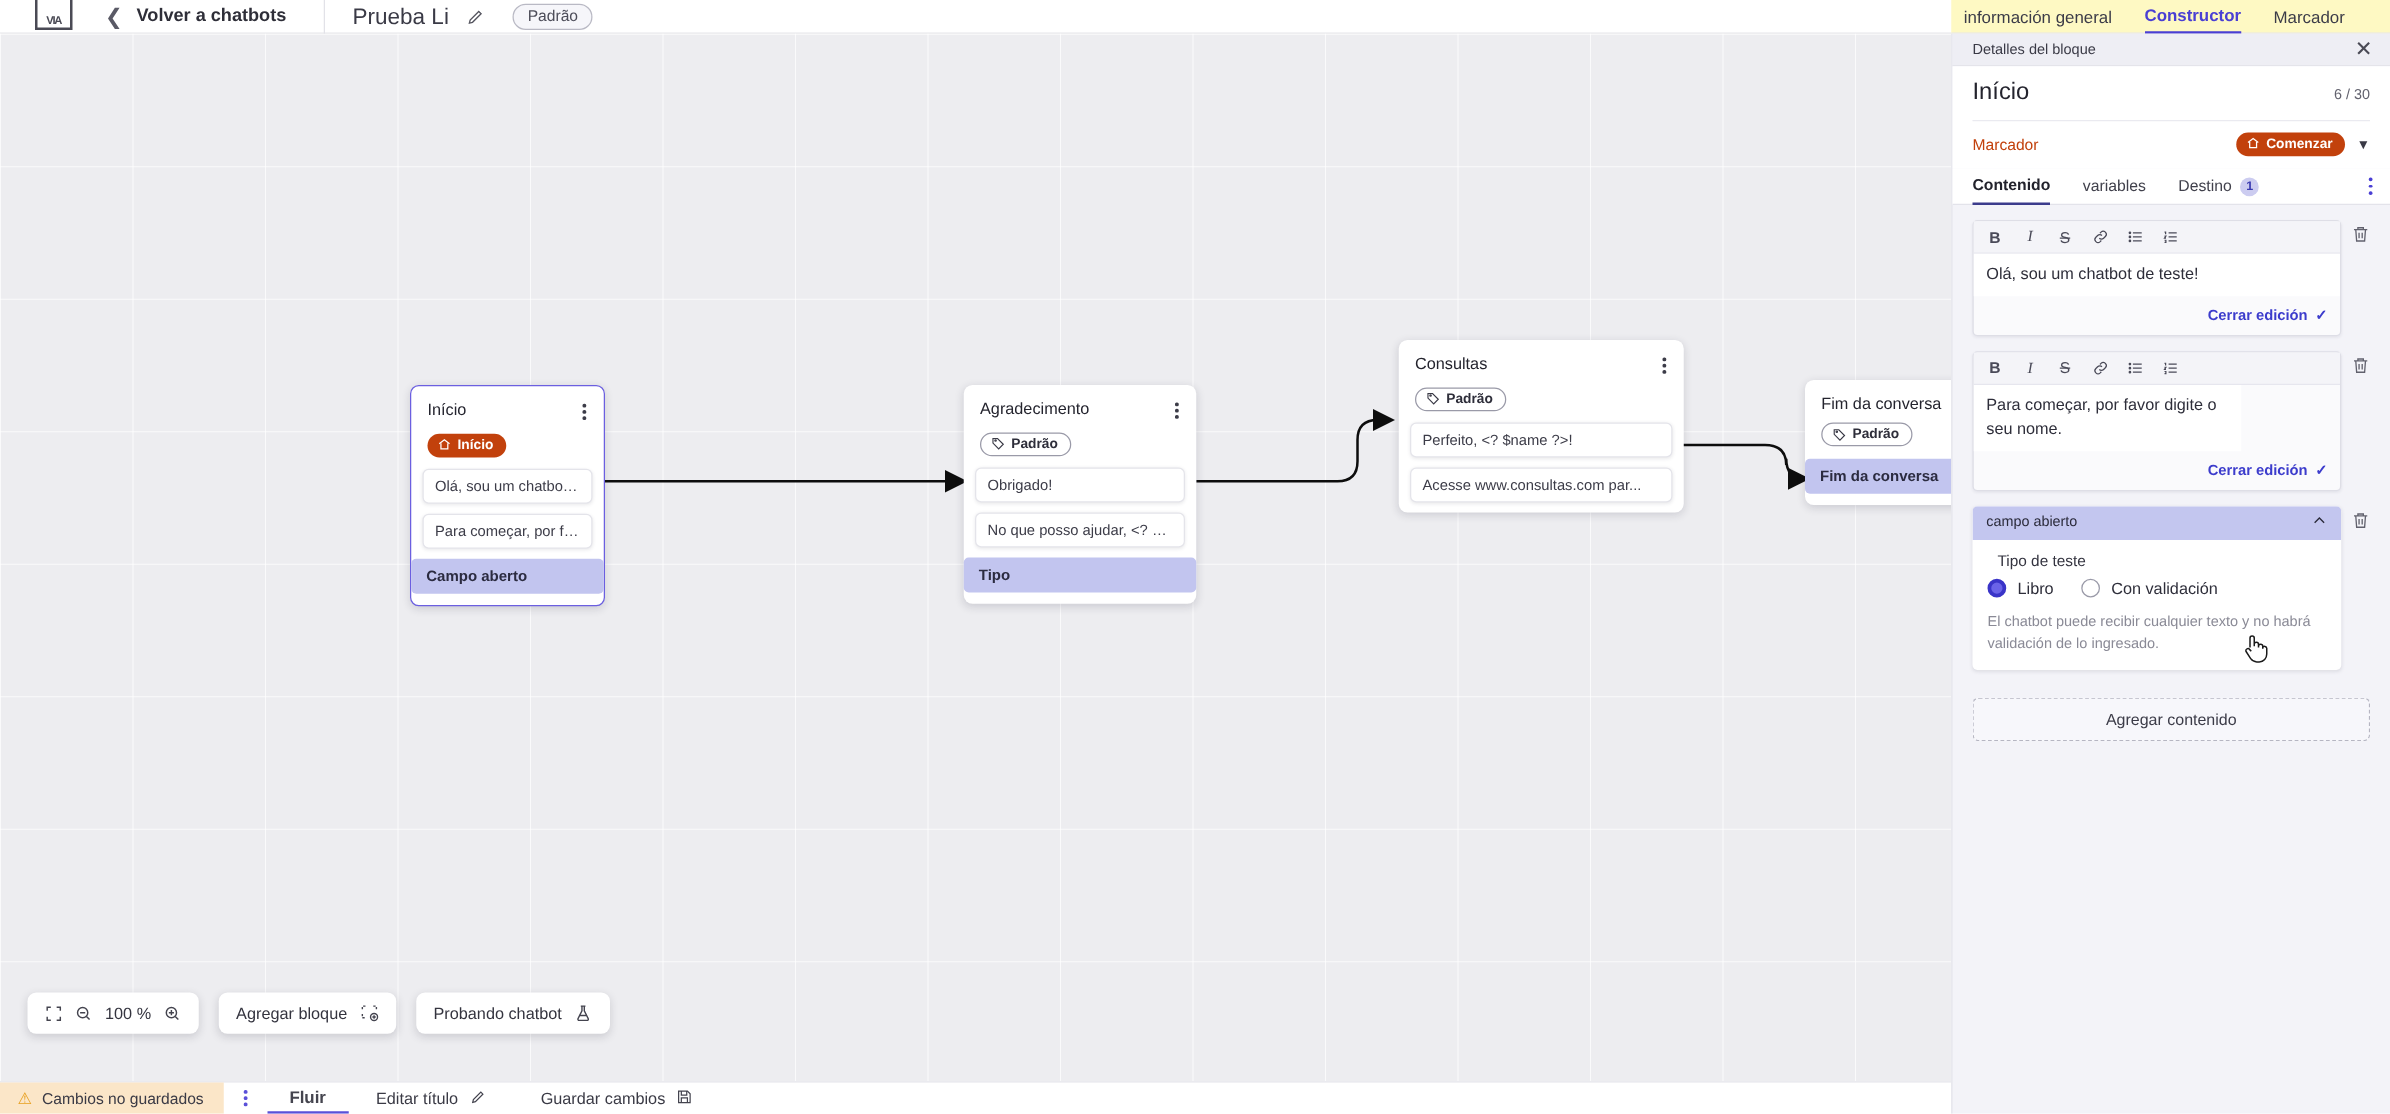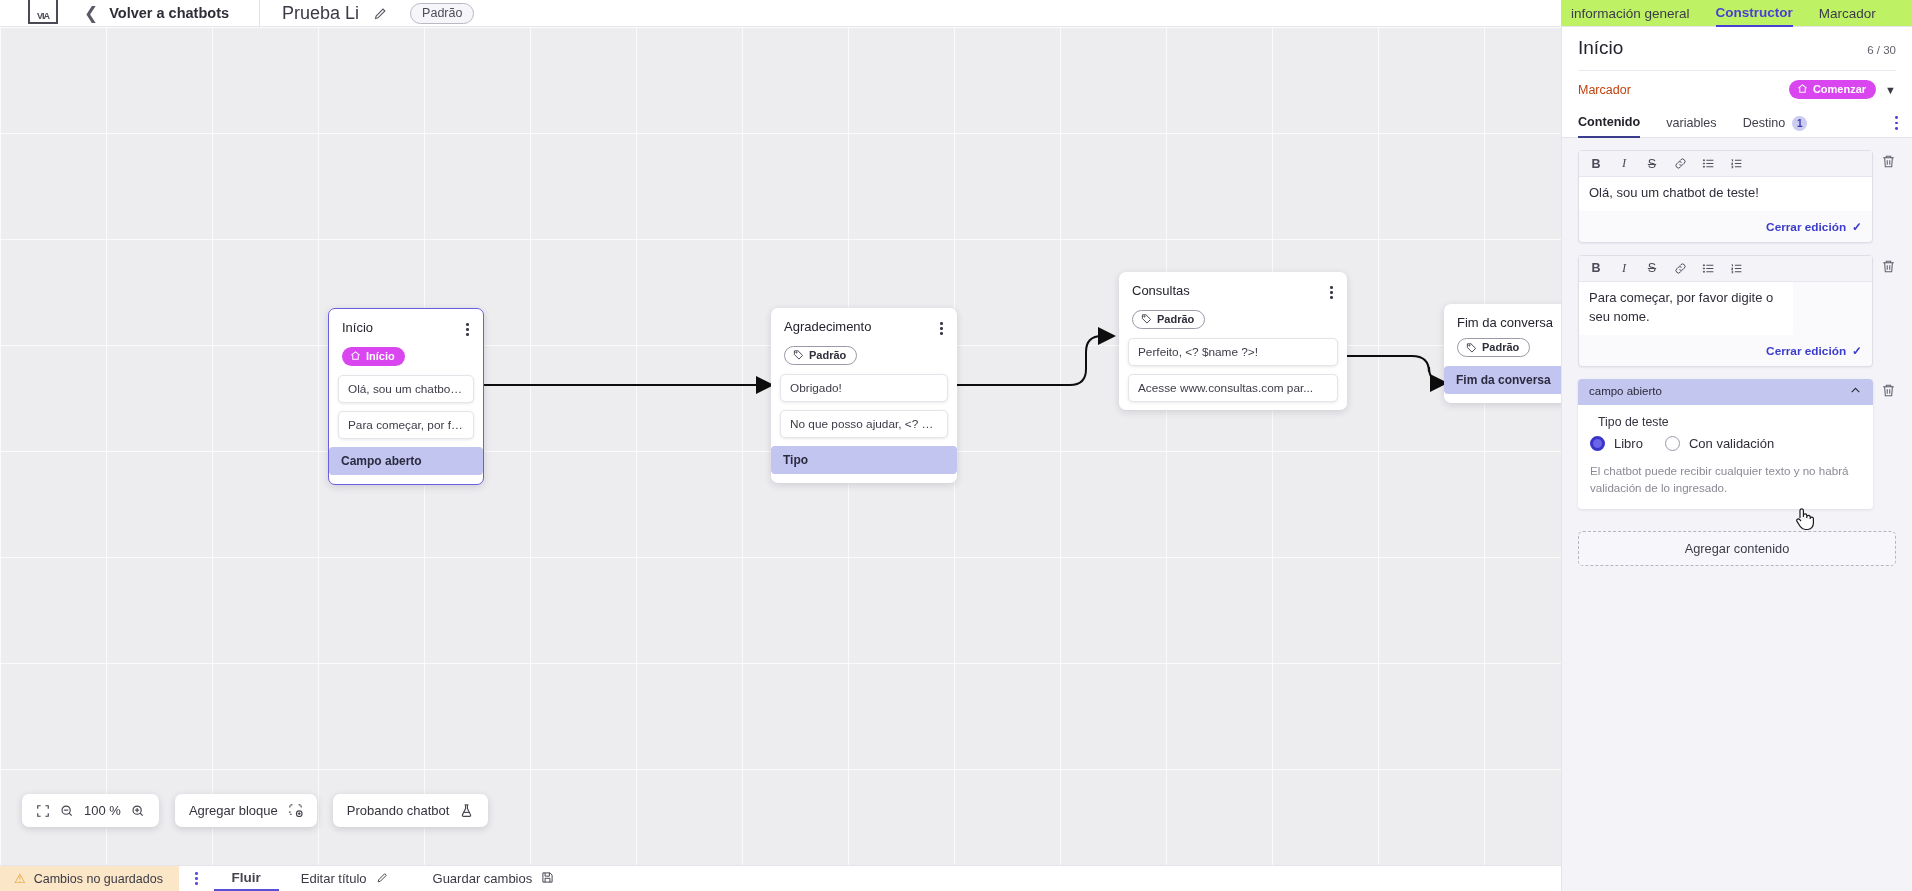--- a/index.html
+++ b/index.html
@@ -40,21 +40,21 @@
   .pencil-ico { margin-left: 14px; color: #55555f; cursor: pointer; display:flex; }
   .pill-unpub {
     margin-left: 22px; border: 1px solid #b9b9c4; border-radius: 11px;
     padding: 2px 11px 3px; font-size: 12.5px; color: #4d4d59;
     background: #f6f6fa; white-space: nowrap;
   }
 
   
   .rtabs {
     position: absolute; right: 0; top: 0; width: 351px; height: 27px;
-    background: #bef264; display: flex; align-items: center; gap: 26px;
+    background: #fef9c3; display: flex; align-items: center; gap: 26px;
     padding-left: 10px; border-bottom: 1px solid #e6e6ea;
   }
   .rtab {
     font-size: 13.5px; color: #3c3c48; cursor: pointer; height: 27px;
     display: flex; align-items: center; white-space: nowrap;
   }
   .rtab.active { color: #4a3fd4; font-weight: bold; border-bottom: 2.5px solid #4a3fd4; }
 
   
   .canvas {
@@ -77,21 +77,21 @@
   .node-head {
     display: flex; align-items: flex-start; justify-content: space-between;
     padding: 2px 12px 0 13px;
   }
   .node-title { font-size: 13px; color: #24242e; font-weight: normal; }
   .kebab { display: flex; flex-direction: column; gap: 2.5px; padding: 3px 2px; cursor: pointer; }
   .kebab i { width: 2.6px; height: 2.6px; border-radius: 50%; background: #3c3c48; display: block; }
   .tagrow { padding: 8px 13px 9px; }
   .tag-dark {
     display: inline-flex; align-items: flex-start; gap: 5px;
-    background: #d946ef; color: #fff; border-radius: 11px;
+    background: #c2410c; color: #fff; border-radius: 11px;
     font-size: 11px; font-weight: bold; padding: 3px 10px 4px 8px;
   }
   .tag-out {
     display: inline-flex; align-items: center; gap: 5px;
     border: 1px solid #9a9aa8; color: #2e2e3a; background: #fff;
     border-radius: 11px; font-size: 11px; font-weight: bold; padding: 2px 10px 3px 8px;
   }
   .msg {
     margin: 0 9px 8px; background: #fff; border: 1px solid #e4e4ea;
     border-radius: 5px; padding: 6px 9px; font-size: 11.8px; color: #3c3c48;
@@ -443,20 +443,24 @@
         <path d="M3.5 3.5h13l4 4v13h-17z"></path>
           <path d="M7.5 3.5v6h8v-6"></path>
           <path d="M7.5 20.5v-7h9v7"></path>
       </svg>
     </span>
   </div>
 </div>
 
 <div class="panel">
 
+  <div class="panel-head">
+    <span class="panel-head-title">Detalles del bloque</span>
+    <span class="close-x">✕</span>
+  </div>
 
   <div class="panel-white">
     <div class="blk-title-row">
       <span class="blk-title">Início</span>
       <span class="blk-count">6 / 30</span>
     </div>
     <div class="marker-row">
       <span class="marker-lbl">Marcador</span>
       <span class="marker-right">
         <span class="tag-dark">

